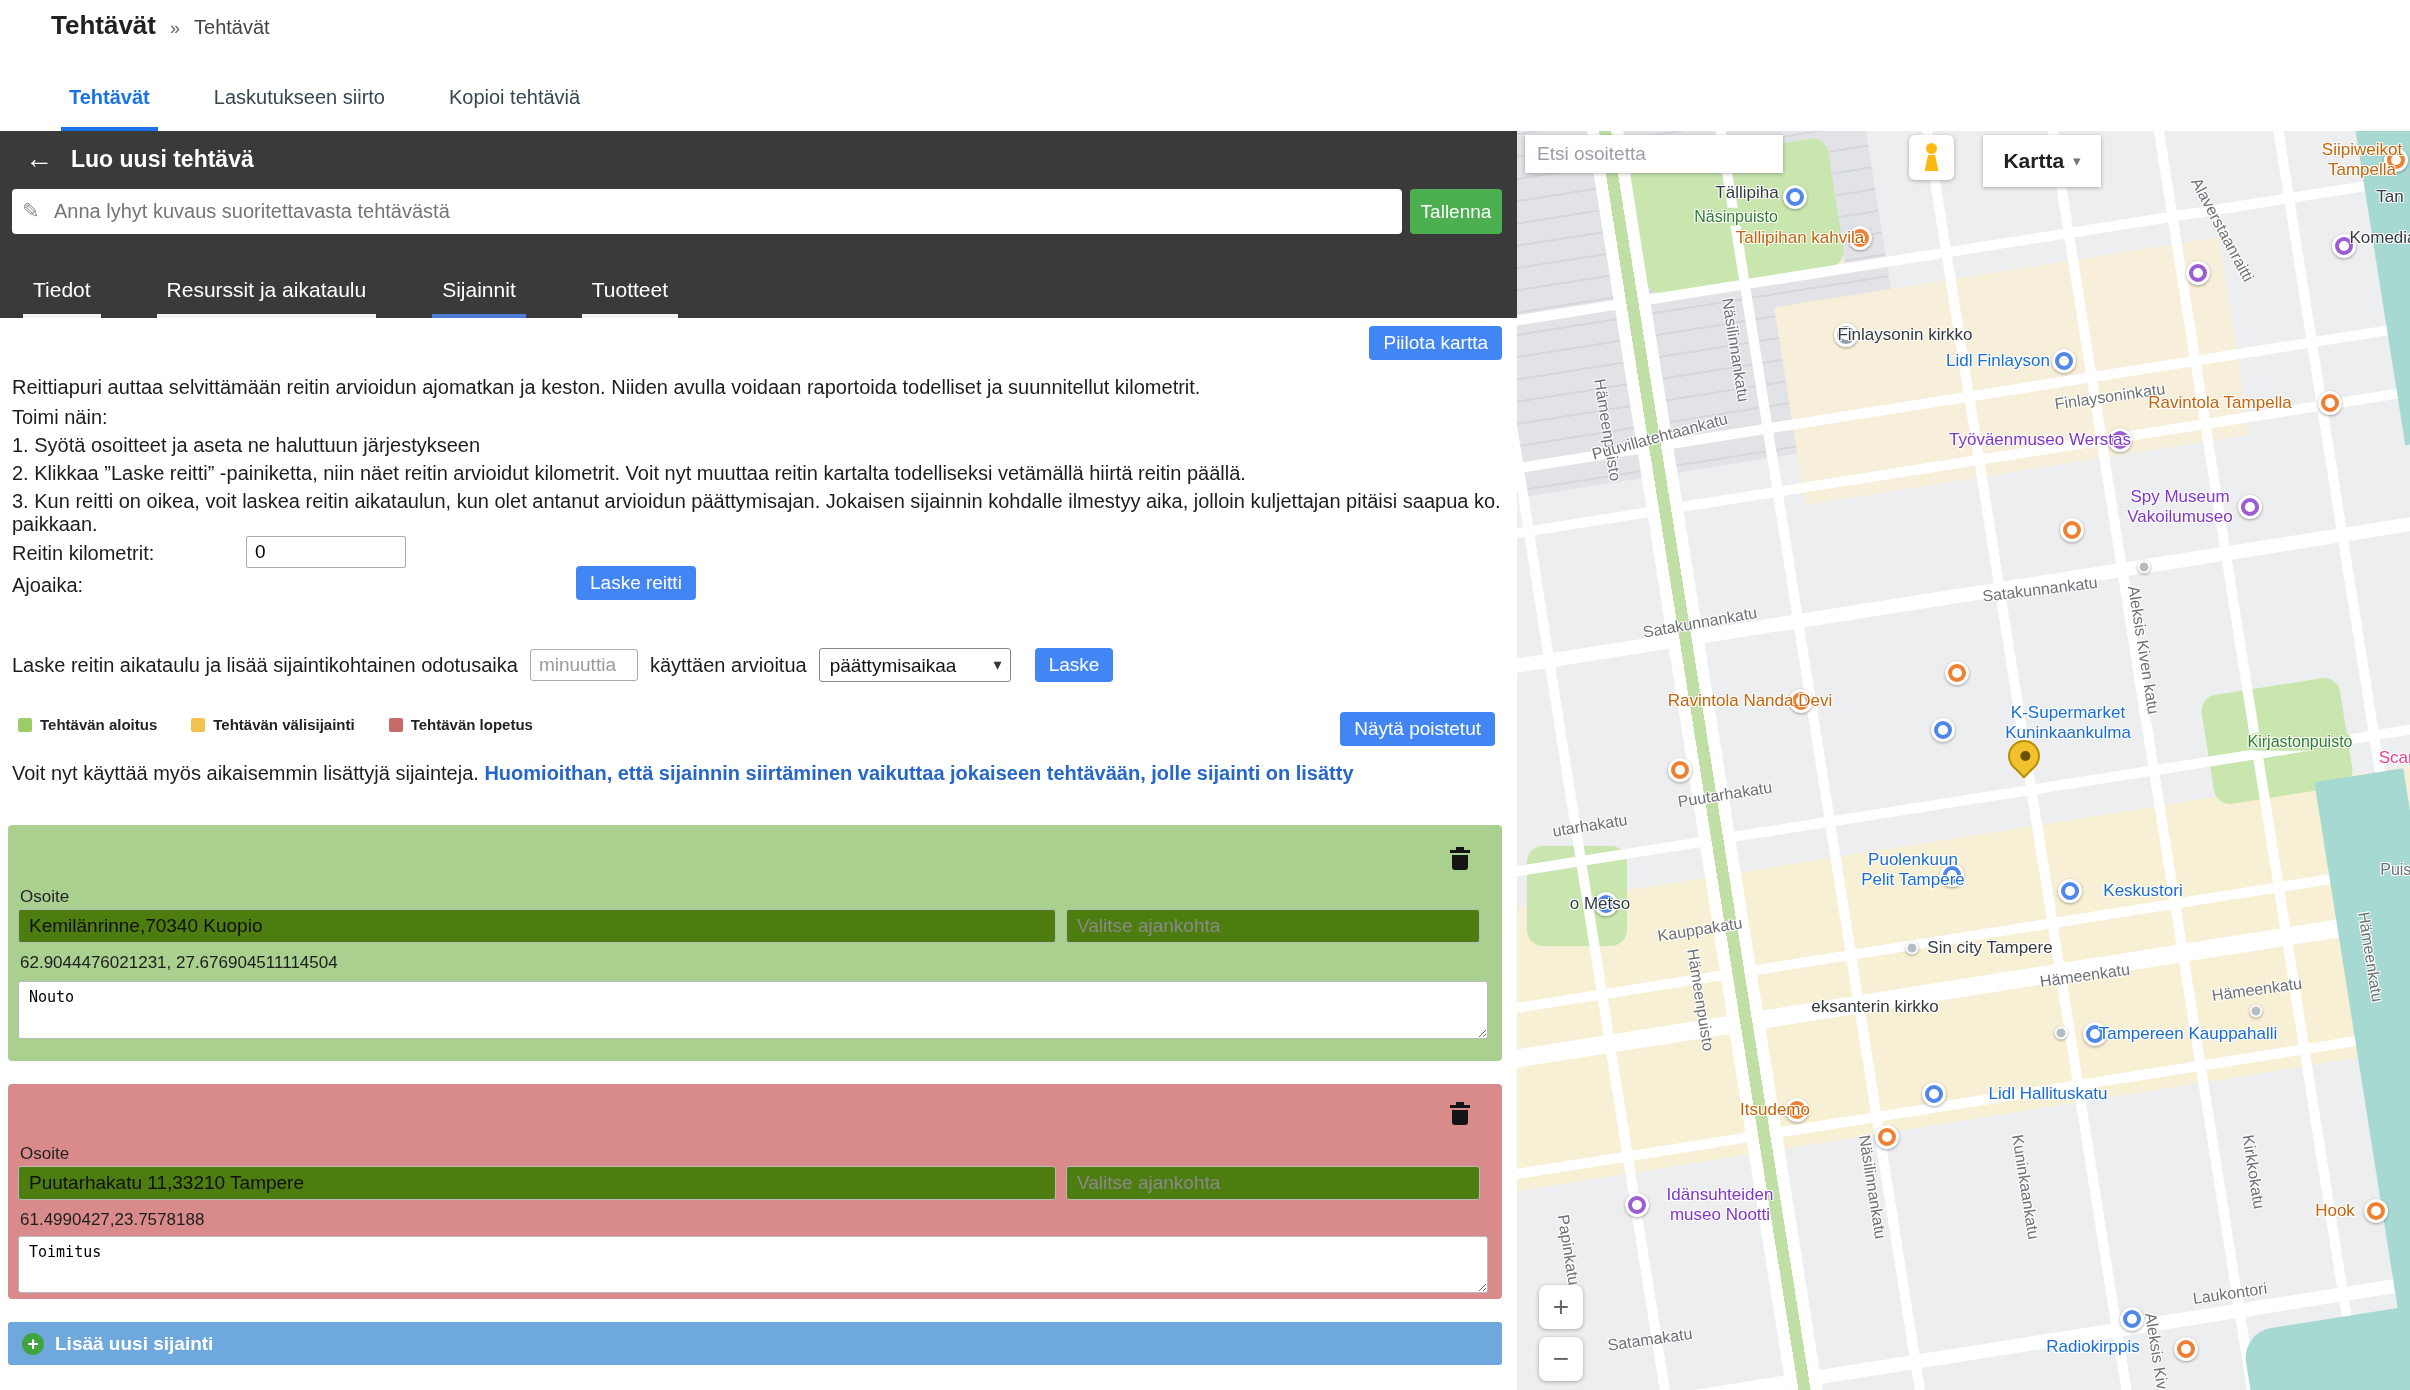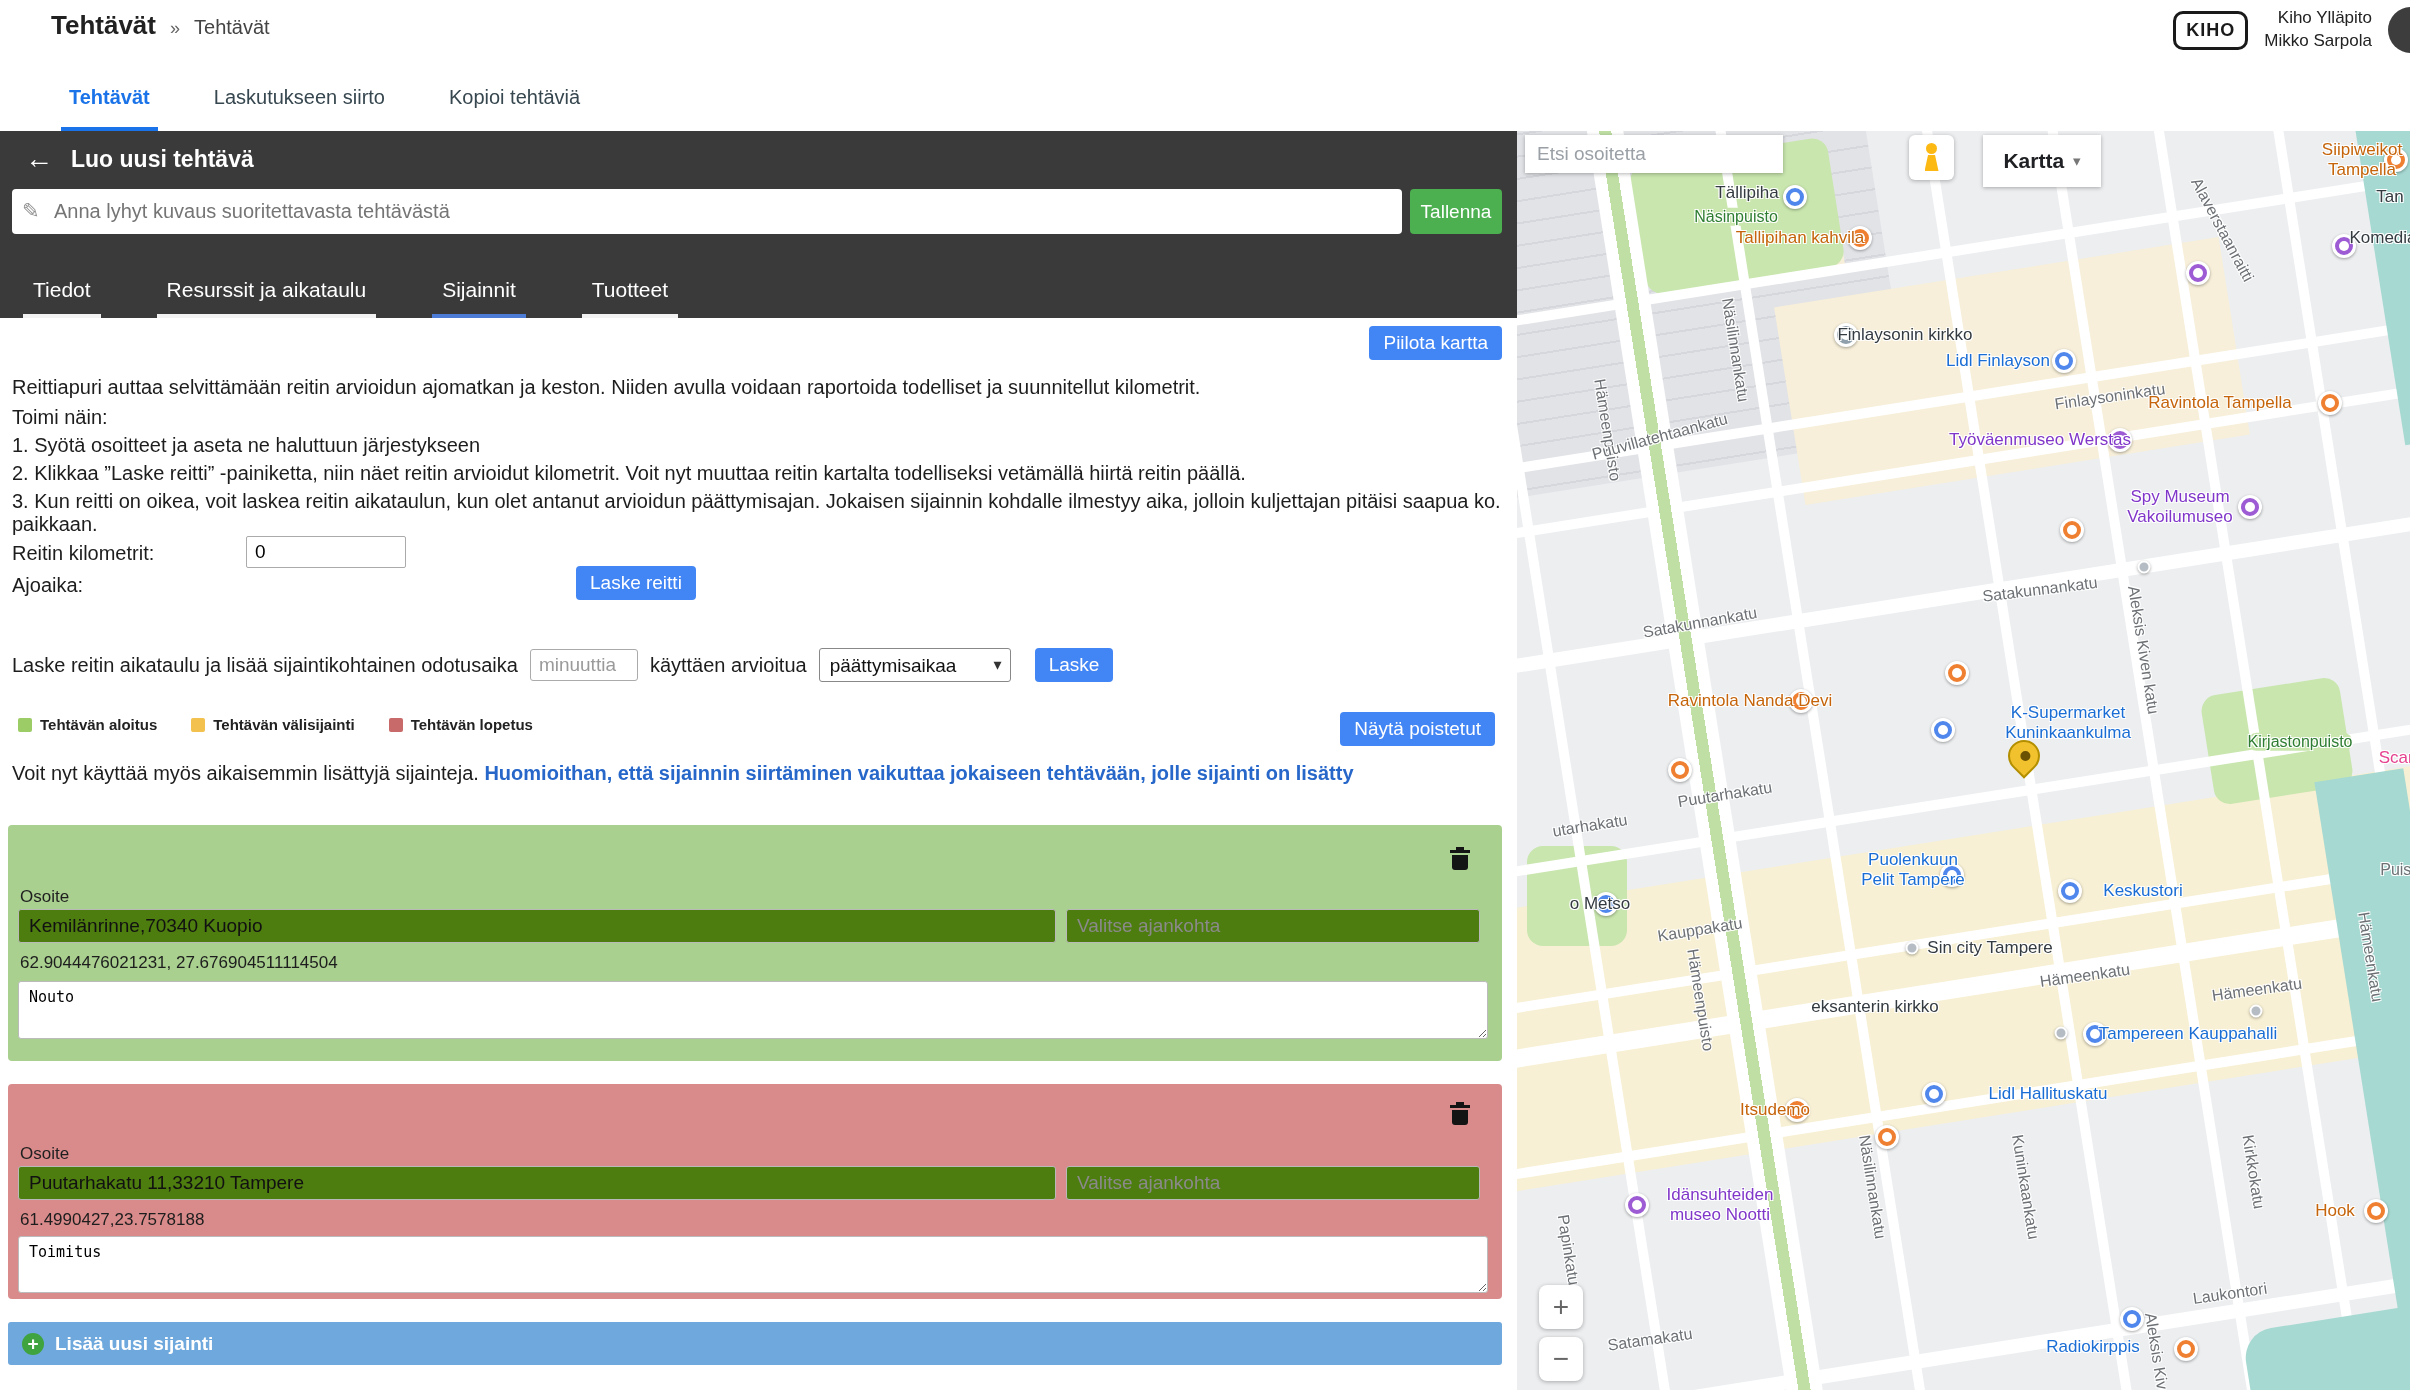--- a/index.html
+++ b/index.html
@@ -142,28 +142,20 @@
 </head>
 <body>
 
 <div class="page">
 
   <header class="top-header">
     <div class="crumb-row">
       <span class="crumb-title">Tehtävät</span>
       <span class="crumb-sep">»</span>
       <span class="crumb-sub">Tehtävät</span>
-    </div>
-    <div class="user-area">
-      <div class="kiho-logo">KIHO</div>
-      <div class="user-text">
-        <div>Kiho Ylläpito</div>
-        <div>Mikko Sarpola</div>
-      </div>
-      <div class="avatar"></div>
     </div>
     <nav class="main-tabs">
       <div class="main-tab active">Tehtävät</div>
       <div class="main-tab">Laskutukseen siirto</div>
       <div class="main-tab">Kopioi tehtäviä</div>
     </nav>
   </header>
 
   <section class="left-panel">
     <div class="dark-head">

